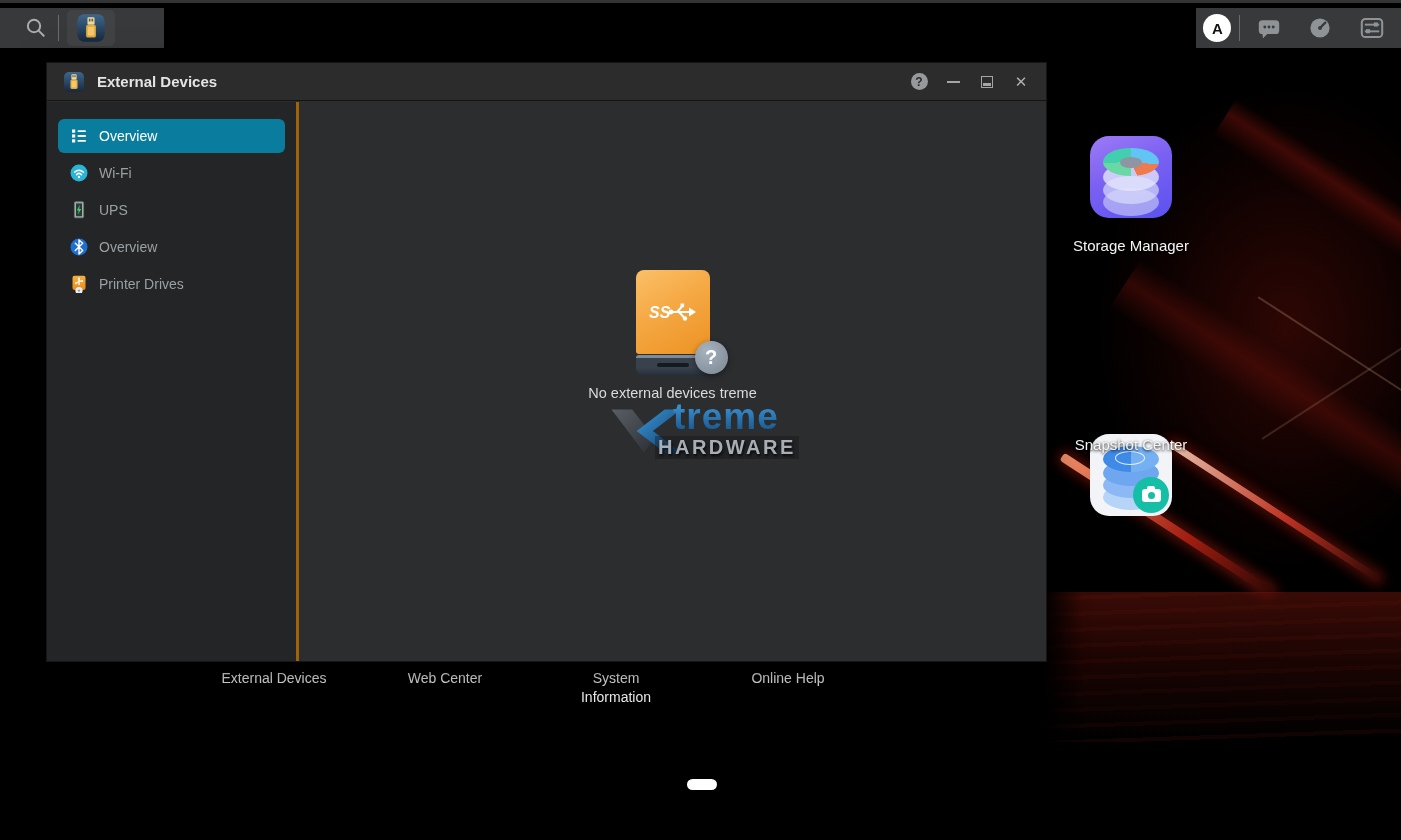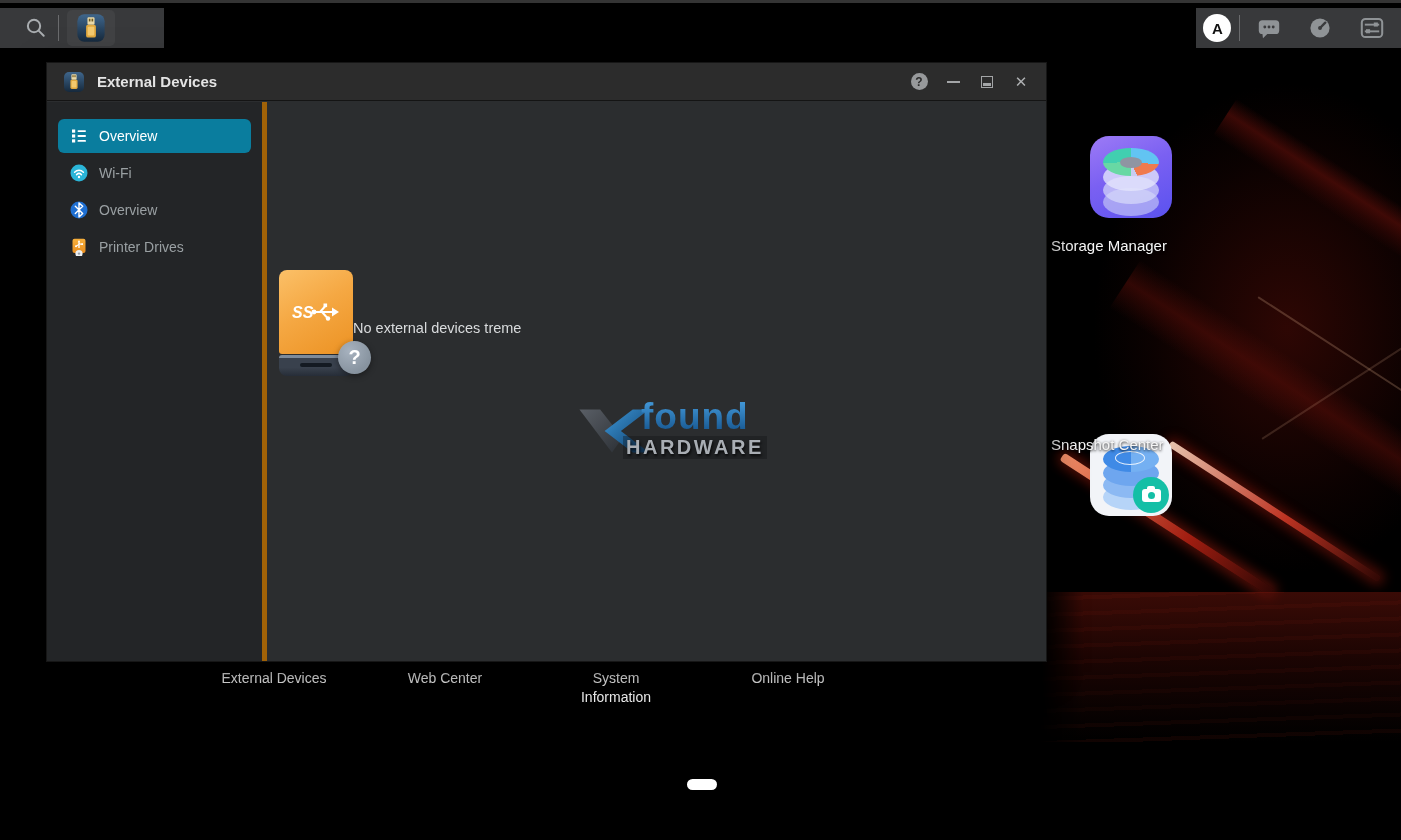--- a/index.html
+++ b/index.html
@@ -47,49 +47,49 @@
   .win-controls{display:flex;align-items:center;gap:12px;}
   .wc{width:22px;height:22px;display:flex;align-items:center;justify-content:center;cursor:pointer;}
   .help-circle{width:17px;height:17px;border-radius:50%;background:#97999b;color:#2b2b2b;font-size:12px;font-weight:bold;
                display:flex;align-items:center;justify-content:center;}
   .min-bar{width:13px;height:2px;background:#a3a5a7;}
   .max-box{width:12px;height:12px;border:1.5px solid #a3a5a7;box-sizing:border-box;position:relative;}
   .max-box::after{content:"";position:absolute;left:1px;right:1px;bottom:1px;height:3px;background:#a3a5a7;}
   .close-x{color:#aeb0b2;font-size:15px;line-height:1;}
 
   .win-body{position:absolute;left:0;top:39px;right:0;bottom:0;display:flex;}
-  .sidebar{width:220px;background:#232527;border-right:5px solid #a16207;box-sizing:border-box;padding-top:14px;}
+  .sidebar{width:252px;background:#232527;border-right:3px solid #a16207;box-sizing:border-box;padding-top:14px;}
   .side-item{height:34px;margin:3px 11px;border-radius:6px;display:flex;align-items:center;padding-left:12px;gap:11px;
              color:#9aa0a3;font-size:14px;cursor:pointer;}
   .side-item.selected{background:#0a7d9e;color:#fff;}
   .main{flex:1;background:#2b2d2f;position:relative;}
 
   
-  .empty{position:absolute;left:12px;right:0;top:168px;display:flex;flex-direction:row;align-items:center;}
+  .empty{position:absolute;left:0;right:0;top:168px;display:flex;flex-direction:column;align-items:center;}
   .drive{position:relative;width:74px;}
   .drive-body{width:74px;height:84px;border-radius:8px 8px 3px 3px;
       background:linear-gradient(150deg,#fbc068 0%,#f5a843 45%,#ec9223 100%);
       display:flex;align-items:center;justify-content:center;}
   .drive-base{width:74px;height:21px;border-radius:3px 3px 8px 8px;margin-top:1px;position:relative;
       background:linear-gradient(180deg,#7e8b9a 0 3px,#39414d 3px 60%,#262d38 100%);}
   .drive-slot{position:absolute;left:21px;top:8px;width:32px;height:4px;border-radius:2px;background:#141a22;}
   .drive-badge{position:absolute;right:-18px;bottom:2px;width:33px;height:33px;border-radius:50%;
       background:radial-gradient(circle at 35% 30%,#a7b2bf,#87939f 70%);color:#fff;font-size:20px;font-weight:bold;
       display:flex;align-items:center;justify-content:center;box-shadow:0 2px 6px rgba(0,0,0,.4);}
   .empty-msg{margin-top:9px;color:#d9dbdd;font-size:14.5px;}
 
   
   .wm{position:absolute;left:308px;top:298px;width:200px;height:64px;}
   .wm-treme{position:absolute;left:66px;top:-4px;font-size:37px;font-weight:bold;letter-spacing:1px;
       background:linear-gradient(180deg,#4aa3e4,#0e4a82);-webkit-background-clip:text;background-clip:text;color:transparent;}
   .wm-hw{position:absolute;left:48px;top:36px;font-size:20px;font-weight:bold;letter-spacing:2.5px;color:#a9aeb4;
       text-shadow:1px 2px 3px rgba(0,0,0,.8);background:rgba(15,17,20,.35);padding:0 3px;}
 
   
-  .dicon-label{color:#f5f5f5;font-size:15px;text-shadow:0 1px 3px #000;text-align:left;}
+  .dicon-label{color:#f5f5f5;font-size:15px;text-shadow:0 1px 3px #000;text-align:center;}
   .tile{width:82px;height:82px;border-radius:19px;position:relative;cursor:pointer;}
   .tile-storage{background:linear-gradient(155deg,#9d7bf6 0%,#7a60f2 45%,#5a52ef 100%);}
   .disk{position:absolute;left:13px;width:56px;height:28px;border-radius:50%;}
   .pie{background:conic-gradient(from 0deg,#62c4f2 0 95deg,#ef7a4e 95deg 155deg,#c8ccf2 155deg 180deg,#68d8a4 180deg 268deg,#41cfb0 268deg 360deg);}
   .pie-hole{position:absolute;left:17px;top:9px;width:22px;height:11px;border-radius:50%;background:#8f95a2;}
   .tile-snapshot{background:#f2f4f8;}
   .sdisk{position:absolute;left:13px;width:56px;height:26px;border-radius:50%;}
   .sdisk-top{background:linear-gradient(90deg,#3f8ae6 0 50%,#74b0f2 50% 100%);}
   .sdisk-ring{position:absolute;left:12px;top:5px;width:30px;height:14px;border-radius:50%;border:1.5px solid rgba(255,255,255,.85);box-sizing:border-box;}
   .snap-badge{position:absolute;right:3px;bottom:3px;width:36px;height:36px;border-radius:50%;background:#14bfa6;
@@ -257,20 +257,28 @@
           <span>Overview</span>
         </div>
         <div class="side-item">
           <svg width="18" height="18" viewBox="0 0 18 18">
             <circle cx="9" cy="9" r="8.5" fill="#2ab5d8"></circle>
             <path d="M4.6,8.2 a6.2,6.2 0 0 1 8.8,0" fill="none" stroke="#fff" stroke-width="1.5" stroke-linecap="round"></path>
             <path d="M6.6,10.6 a3.4,3.4 0 0 1 4.8,0" fill="none" stroke="#fff" stroke-width="1.5" stroke-linecap="round"></path>
             <circle cx="9" cy="13" r="1.2" fill="#fff"></circle>
           </svg>
           <span>Wi-Fi</span>
+        </div>
+        <div class="side-item">
+          <svg width="18" height="18" viewBox="0 0 18 18">
+            <rect x="4.4" y="0.8" width="9.2" height="16" rx="1.2" fill="#9fb0ac" stroke="#6d7c78" stroke-width="0.8"></rect>
+            <rect x="6" y="2.4" width="6" height="12.8" fill="#2f3b38"></rect>
+            <polygon points="9.9,3.8 6.9,9.6 8.8,9.6 7.9,13.8 11.1,7.9 9.2,7.9" fill="#3fd66e"></polygon>
+          </svg>
+          <span>UPS</span>
         </div>
         <div class="side-item">
           <svg width="18" height="18" viewBox="0 0 18 18">
             <circle cx="9" cy="9" r="8.5" fill="#1e6fd2"></circle>
             <path d="M9,1.9 L9,16.1 M9,1.9 L12.7,5.3 L5.3,12.5 M5.3,5.3 L12.7,12.5 L9,16.1" fill="none" stroke="#fff" stroke-width="1.4" stroke-linejoin="round" stroke-linecap="round"></path>
           </svg>
           <span>Overview</span>
         </div>
         <div class="side-item">
           <svg width="18" height="18" viewBox="0 0 18 18">
@@ -325,20 +333,20 @@
                   <stop offset="1" stop-color="#0c3a66"></stop>
                 </linearGradient>
               <linearGradient id="gWmG" x1="0" y1="0" x2="1" y2="1">
               <stop offset="0" stop-color="#5a5f66"></stop>
                   <stop offset="1" stop-color="#2c3036"></stop>
                 </linearGradient>
               </defs>
             <path d="M6,2 L34,2 L64,40 L50,60 Z" fill="url(#gWmG)"></path>
             <path d="M78,2 L100,2 L62,31 L100,60 L78,60 L40,31 Z" fill="url(#gWmB)"></path>
           </svg>
-          <div class="wm-treme">found</div>
+          <div class="wm-treme">treme</div>
           <div class="wm-hw">HARDWARE</div>
         </div>
       </div>
     </div>
   </div>
 
 </div>
 
 </body></html>

